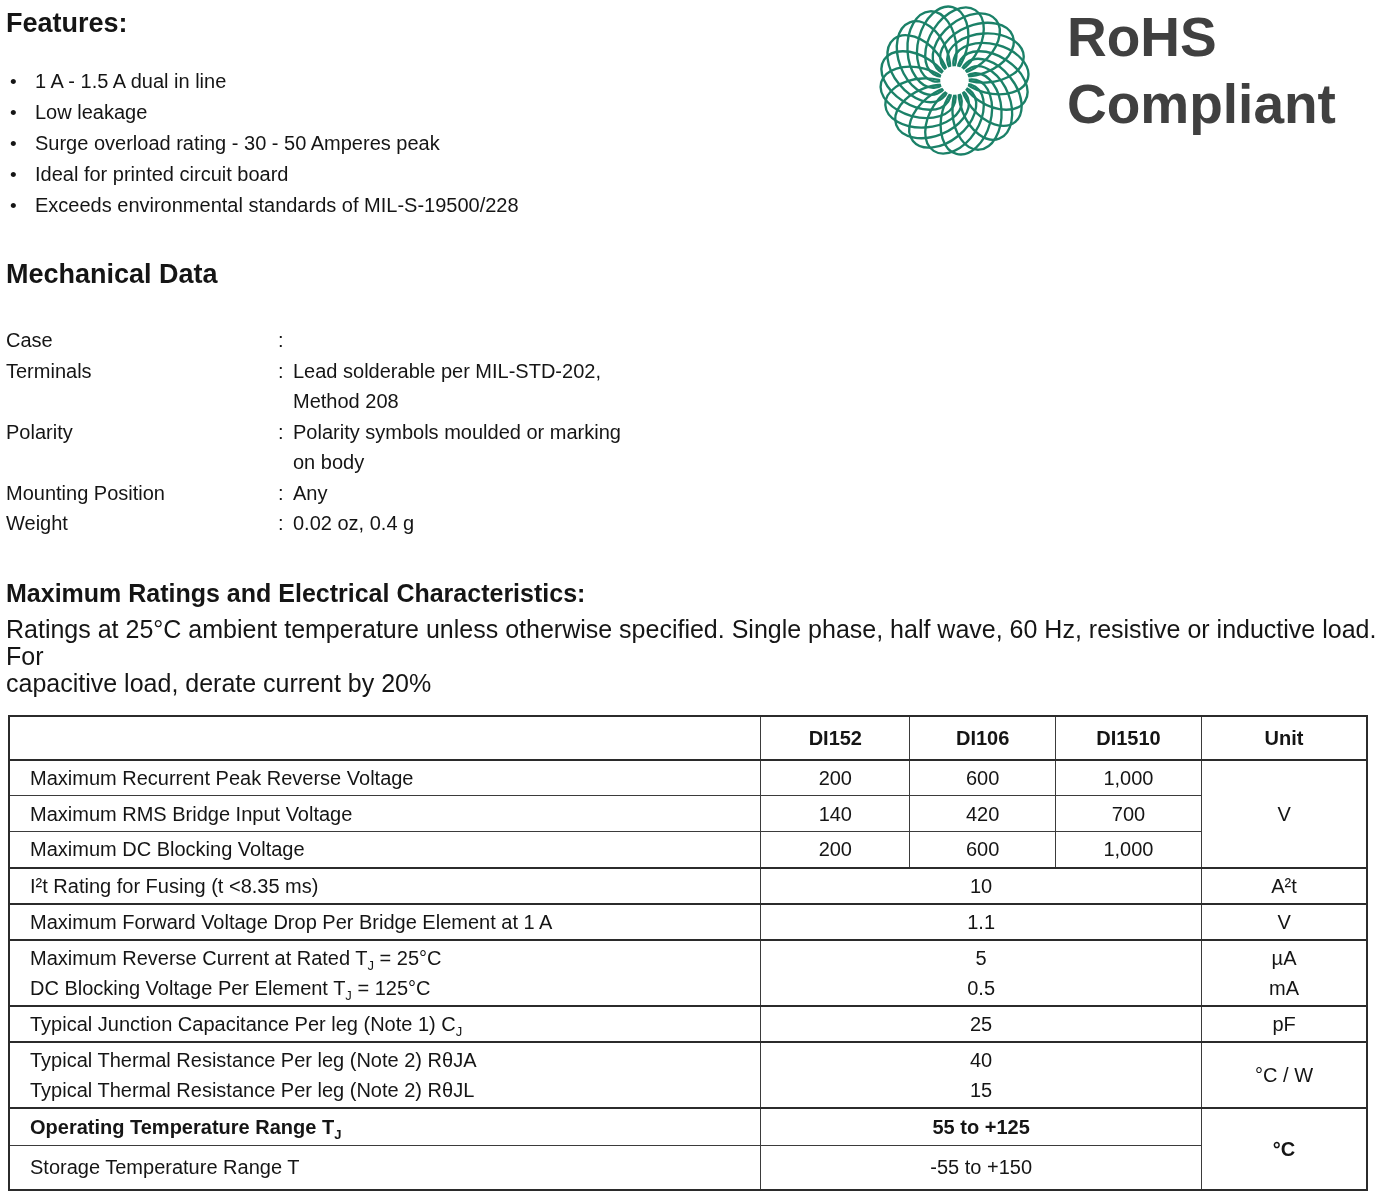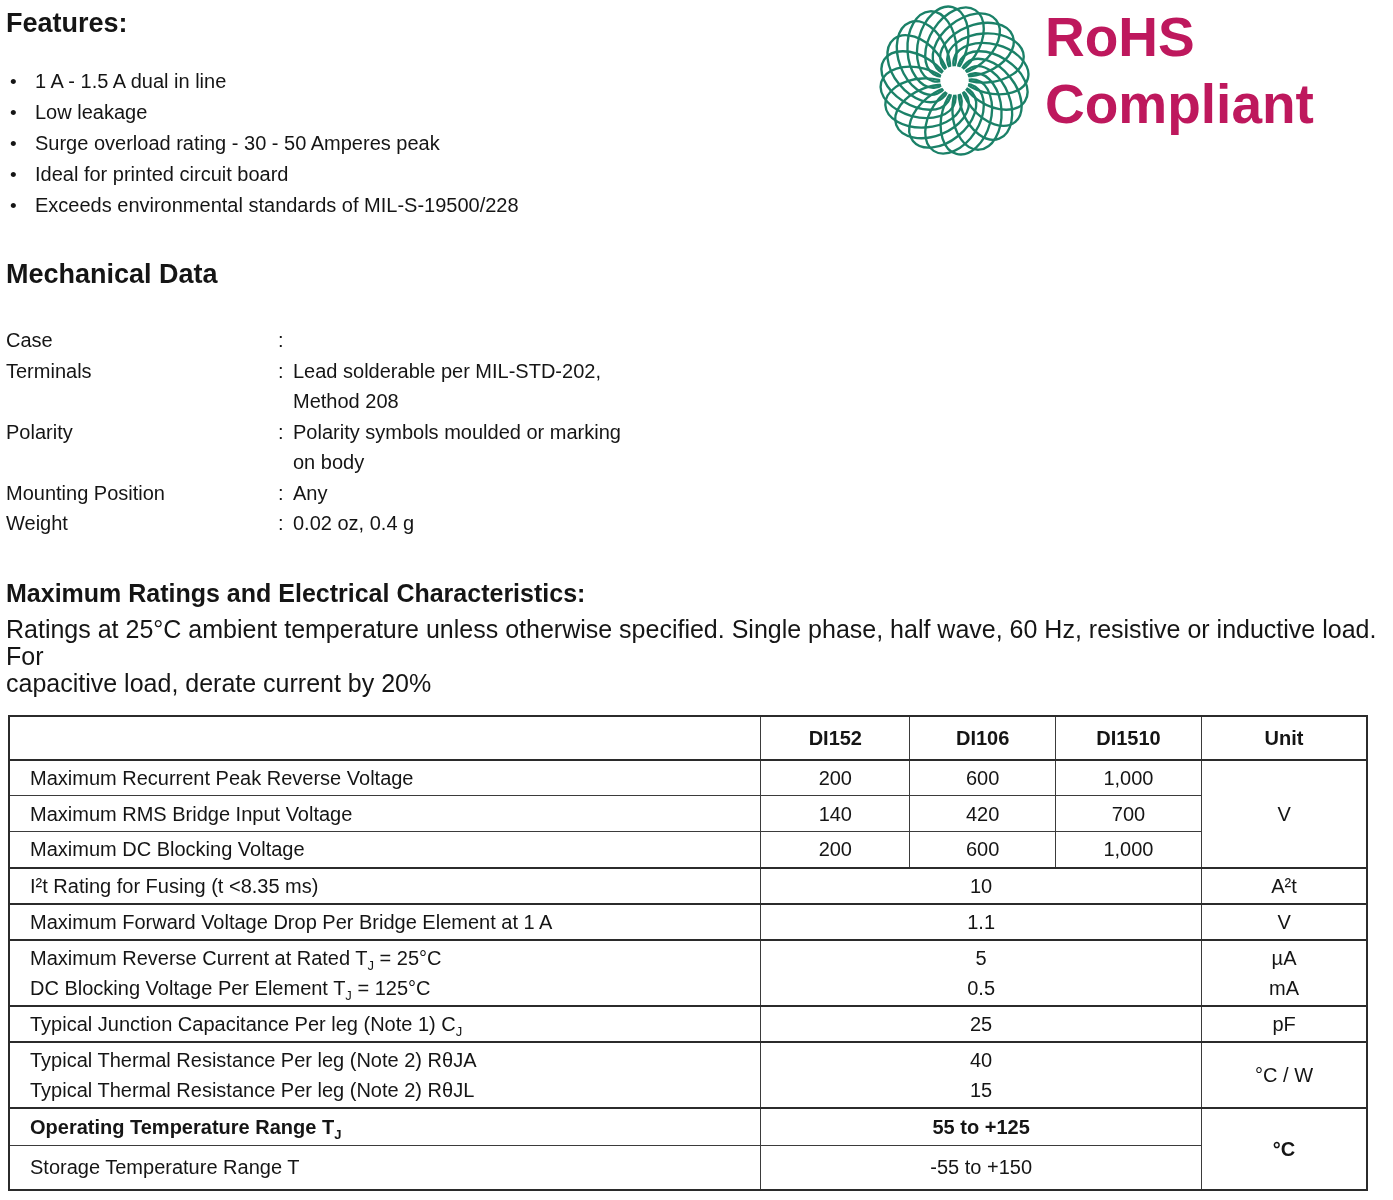--- a/index.html
+++ b/index.html
@@ -13,21 +13,21 @@
   .ratings-heading{font-size:25px;font-weight:bold;margin:40px 0 0 6px;}
 
   
   .features-list{list-style:none;margin:27px 0 0 10px;padding:0;}
   .features-list li{display:flex;align-items:flex-start;line-height:31px;font-size:20px;}
   .bullet{flex:0 0 25px;width:25px;font-size:19px;}
 
   
   .rohs{position:absolute;left:876px;top:2px;display:flex;align-items:flex-start;}
   .rohs-flower{width:157px;height:157px;flex:0 0 157px;}
-  .rohs-text{margin:2px 0 0 12px;font-size:55px;font-weight:bold;line-height:67px;color:#be185d;}
+  .rohs-text{margin:2px 0 0 34px;font-size:55px;font-weight:bold;line-height:67px;color:#404040;}
 
   
   .mech-list{margin:35px 0 0 6px;font-size:20px;}
   .mech-row{display:flex;line-height:30.5px;}
   .mech-label{flex:0 0 272px;width:272px;}
   .mech-colon{flex:0 0 15px;width:15px;}
 
   
   .note{margin:8px 0 0 6px;font-size:25px;line-height:27px;}
 

